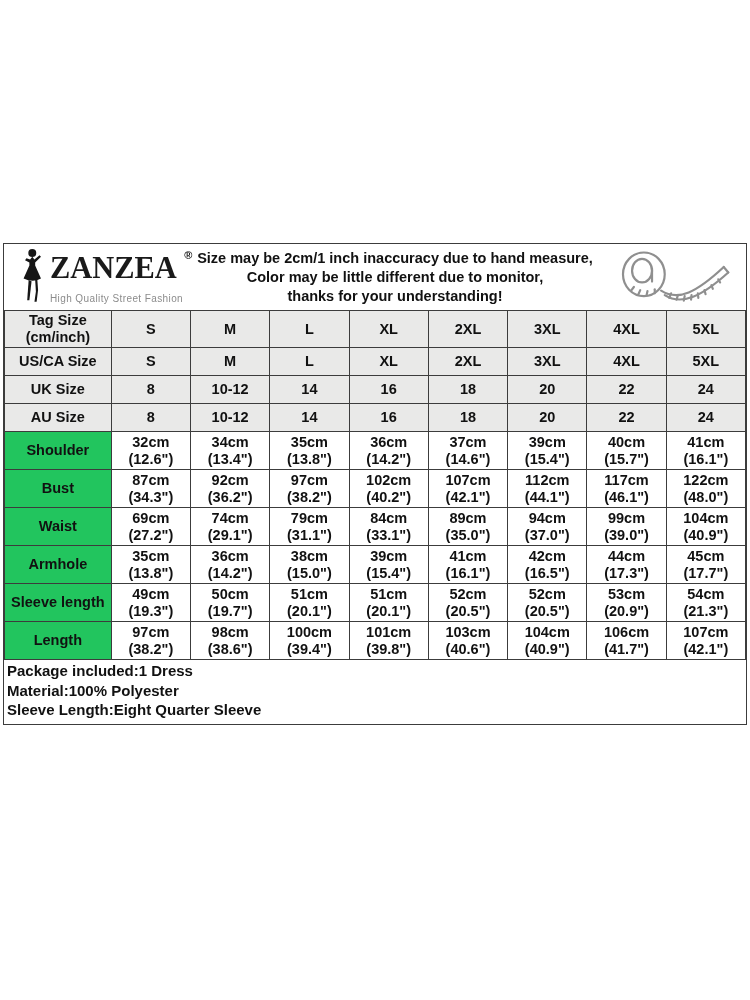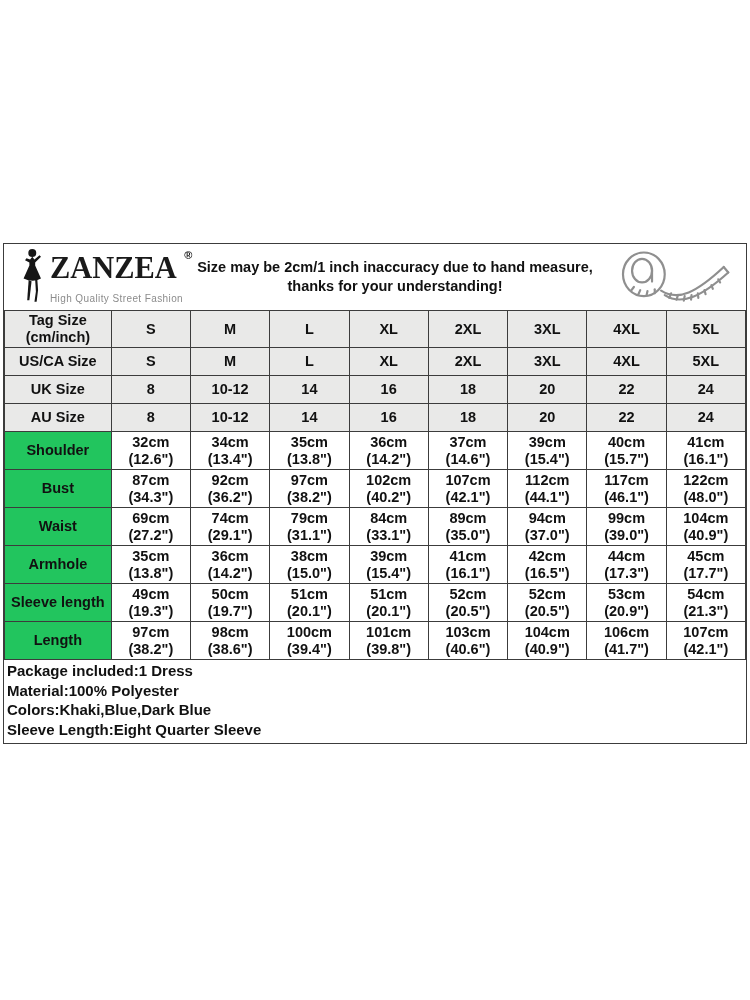--- a/index.html
+++ b/index.html
@@ -111,20 +111,21 @@
         <div class="brand-row">
           <span class="brand-name">ZANZEA</span>
           <span class="brand-reg">®</span>
         </div>
         <div class="brand-tagline">High Quality Street Fashion</div>
       </div>
     </div>
 
     <div class="notice">
         <div class="notice-line">Size may be 2cm/1 inch inaccuracy due to hand measure,</div>
+        <div class="notice-line">Color may be little different due to monitor,</div>
         <div class="notice-line">thanks for your understanding!</div>
       </div>
 
     <div class="tape-block">
       <svg width="118" height="60" viewBox="0 0 130 66" fill="none" stroke="#8f8f8f" stroke-width="2.4" stroke-linecap="round">
         <ellipse cx="34" cy="30" rx="23" ry="24"></ellipse>
         <ellipse cx="32" cy="26" rx="11" ry="13"></ellipse>
         <path d="M43 24 L43 38"></path>
         <path d="M53 48 C 72 60, 92 50, 122 22"></path>
         <path d="M57 53 C 76 65, 98 54, 127 28"></path>
@@ -496,17 +497,16 @@
             <div class="cell-line">107cm</div>
             <div class="cell-line">(42.1")</div>
           </td>
         </tr>
       </tbody>
   </table>
 
   <div class="footer">
       <div class="footer-line">Package included:1 Dress</div>
       <div class="footer-line">Material:100% Polyester</div>
-      <div class="footer-line">Colors:Khaki,Blue,Dark Blue</div>
       <div class="footer-line">Sleeve Length:Eight Quarter Sleeve</div>
     </div>
 
 </div>
 
 </body></html>

